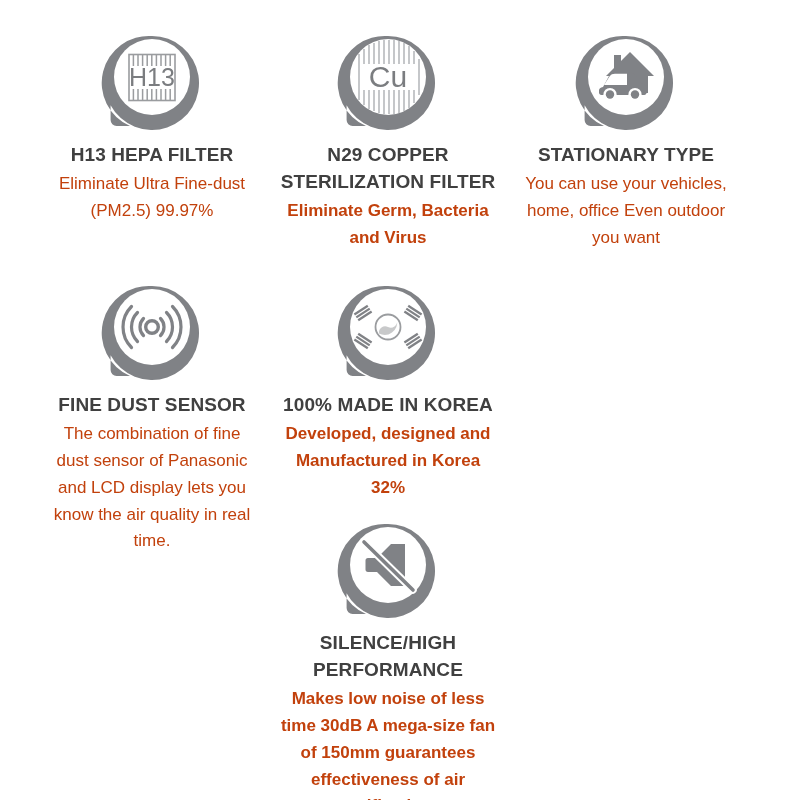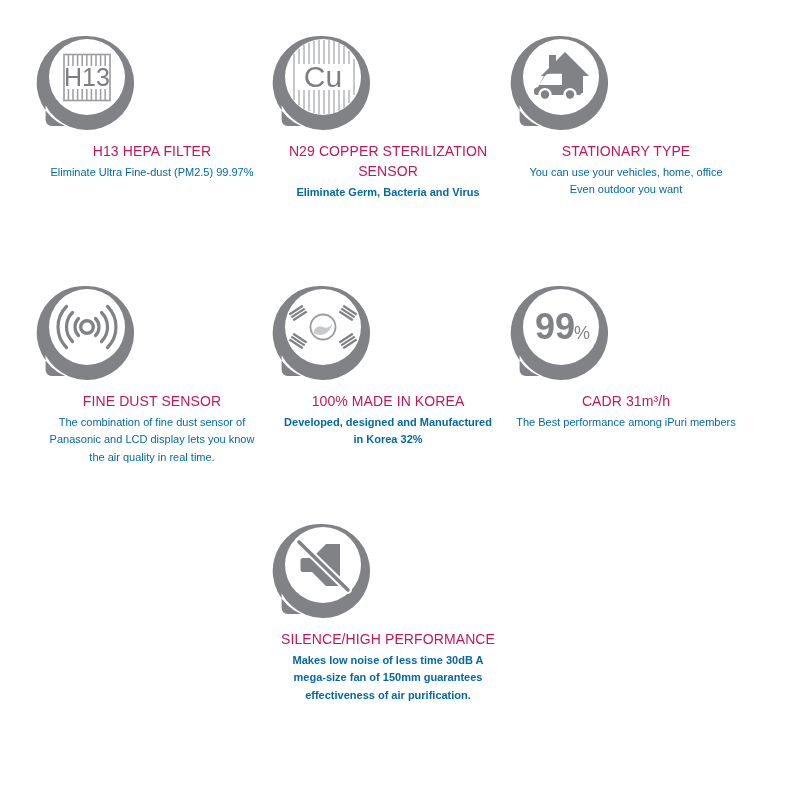--- a/index.html
+++ b/index.html
@@ -36,41 +36,41 @@
 
   
   .row-1 { top: 24px; }
   .row-2 { top: 274px; }
   .row-3 { top: 512px; }
 
   .feature-icon-wrap {
     height: 118px;
     display: flex;
     align-items: center;
-    justify-content: flex-start;
+    justify-content: center;
   }
 
   .feature-icon {
     display: block;
   }
 
   .feature-title {
-    font-size: 14px;
-    font-weight: normal;
-    color: #be185d;
+    font-size: 19px;
+    font-weight: bold;
+    color: #404040;
     letter-spacing: 0.1px;
     line-height: 1.42;
     margin: 0 0 2px 0;
     padding: 0 4px;
   }
 
   .feature-desc {
-    font-size: 11px;
+    font-size: 17px;
     font-weight: normal;
-    color: #0369a1;
+    color: #c2410c;
     line-height: 1.58;
     margin: 0;
     padding: 0 6px;
     white-space: pre-line;
   }
 
   
   .col-1 .feature-desc { padding: 0 14px; }
   .col-2 .feature-desc { padding: 0 10px; font-weight: bold; }
   .col-3 .feature-desc { padding: 0 8px; }
@@ -132,21 +132,21 @@
           <line x1="74" y1="16" x2="74" y2="78"></line>
           <line x1="79" y1="21" x2="79" y2="73"></line>
           <line x1="84" y1="29" x2="84" y2="65"></line>
         </g>
         <circle cx="53" cy="47" r="38" fill="none" stroke="#ffffff" stroke-width="0"></circle>
         <path d="M53 9 A38 38 0 1 1 53 85 A38 38 0 1 1 53 9 Z" fill="none"></path>
         <rect x="26" y="34" width="54" height="26" fill="#ffffff"></rect>
         <text x="53" y="57" text-anchor="middle" font-family="Liberation Sans, sans-serif" font-size="30" fill="#7b7d80">Cu</text>
       </svg>
     </div>
-    <div class="feature-title">N29 COPPER STERILIZATION SENSOR</div>
+    <div class="feature-title">N29 COPPER STERILIZATION FILTER</div>
     <div class="feature-desc">Eliminate Germ, Bacteria and Virus</div>
   </div>
 
   <div class="feature-card col-3 row-1">
     <div class="feature-icon-wrap">
       <svg class="feature-icon" width="106" height="106" viewBox="0 0 106 106">
         <path d="M53 6 A47 47 0 1 1 11.6 75.2 L11.6 90 A6 6 0 0 0 17.6 96 L31 96 A47 47 0 0 1 53 6 Z" fill="#808286"></path>
         <circle cx="53" cy="47" r="38" fill="#ffffff"></circle>
         <g fill="#808286">
           <rect x="41" y="25" width="7" height="14"></rect>
@@ -216,32 +216,20 @@
             <line x1="70" y1="61" x2="86" y2="61"></line>
             <line x1="70" y1="64.5" x2="86" y2="64.5"></line>
           </g>
         </g>
       </svg>
     </div>
     <div class="feature-title">100% MADE IN KOREA</div>
     <div class="feature-desc">Developed, designed and Manufactured in Korea 32%</div>
   </div>
 
-  <div class="feature-card col-3 row-2">
-    <div class="feature-icon-wrap">
-      <svg class="feature-icon" width="106" height="106" viewBox="0 0 106 106">
-        <path d="M53 6 A47 47 0 1 1 11.6 75.2 L11.6 90 A6 6 0 0 0 17.6 96 L31 96 A47 47 0 0 1 53 6 Z" fill="#808286"></path>
-        <circle cx="53" cy="47" r="38" fill="#ffffff"></circle>
-        <text x="47" y="59" text-anchor="middle" font-family="Liberation Sans, sans-serif" font-size="36" font-weight="bold" fill="#808286">99</text>
-        <text x="74" y="59" text-anchor="middle" font-family="Liberation Sans, sans-serif" font-size="18" fill="#808286">%</text>
-      </svg>
-    </div>
-    <div class="feature-title">CADR 31m³/h</div>
-    <div class="feature-desc">The Best performance among iPuri members</div>
-  </div>
 
   <div class="feature-card col-2 row-3">
     <div class="feature-icon-wrap">
       <svg class="feature-icon" width="106" height="106" viewBox="0 0 106 106">
         <path d="M53 6 A47 47 0 1 1 11.6 75.2 L11.6 90 A6 6 0 0 0 17.6 96 L31 96 A47 47 0 0 1 53 6 Z" fill="#808286"></path>
         <circle cx="53" cy="47" r="38" fill="#ffffff"></circle>
         <path d="M33 40 L42 40 L56 26 L56 68 L42 54 L33 54 C31.4 54 30.5 53 30.5 51.6 L30.5 42.4 C30.5 41 31.4 40 33 40 Z" fill="#808286"></path>
         <path d="M56 26 L70 26 L70 68 L56 68 Z" fill="#808286"></path>
         <path d="M56 26 L70 33 L70 61 L56 68 Z" fill="#808286"></path>
         <line x1="29" y1="24" x2="78" y2="72" stroke="#ffffff" stroke-width="7.5" stroke-linecap="round"></line>

